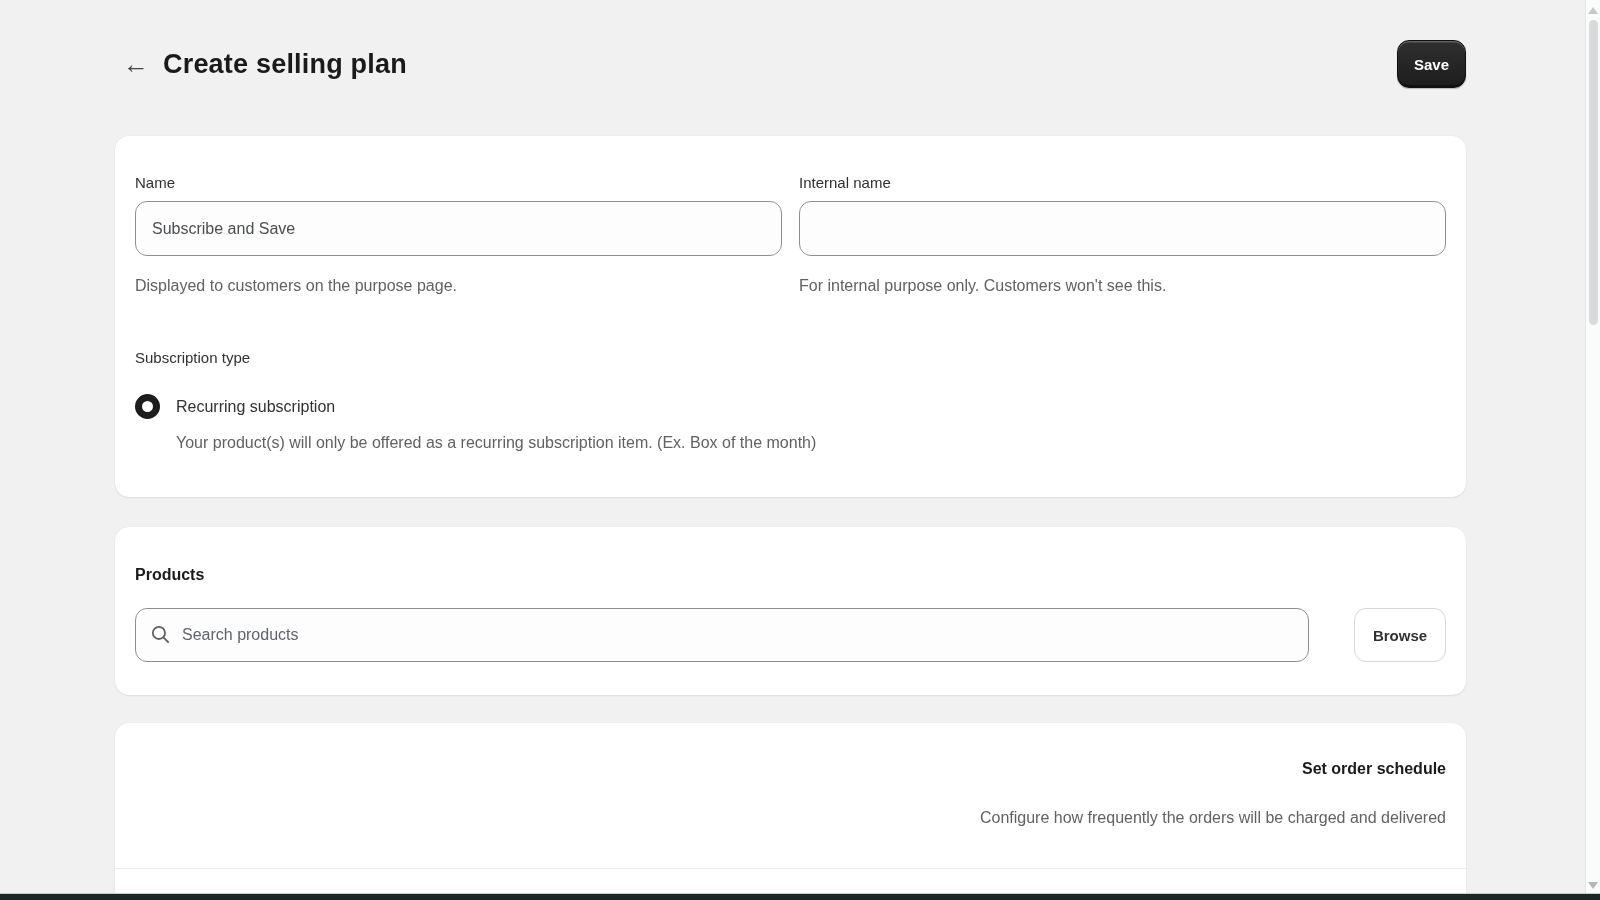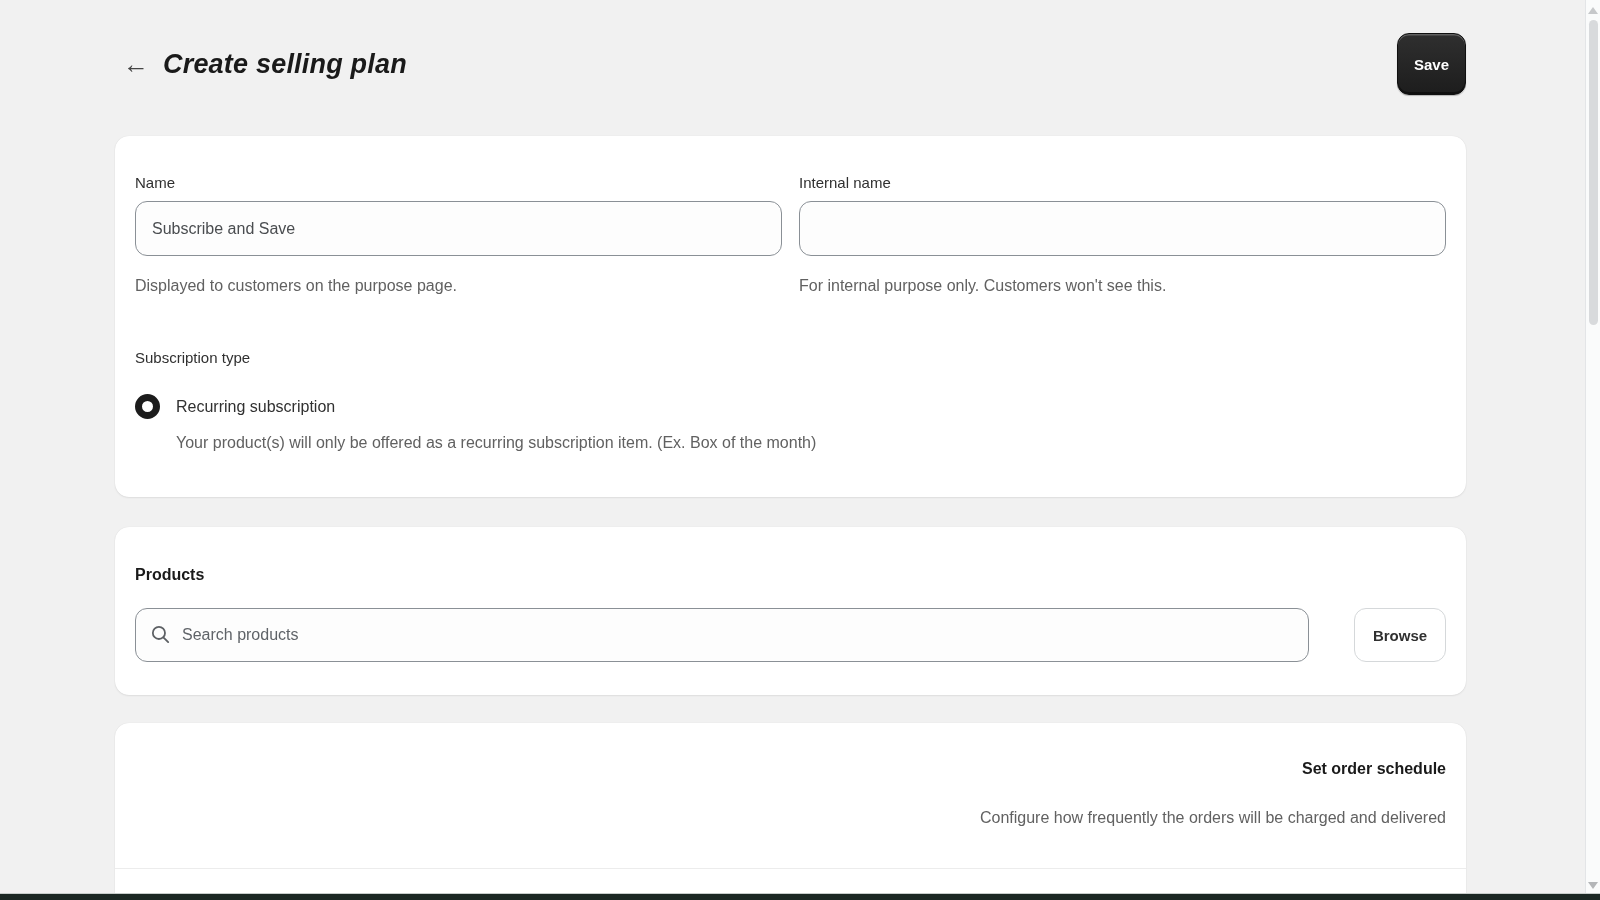--- a/index.html
+++ b/index.html
@@ -12,23 +12,23 @@
     color:#303030;
   }
   .main { position:absolute; left:115px; top:0; width:1351px; }
 
   
   .header { margin-top:40px; height:48px; display:flex; align-items:center; }
   .back-btn {
     width:34px; height:34px; margin-left:4px; border:none; background:transparent;
     font-size:26px; line-height:30px; color:#454545; cursor:pointer; border-radius:8px;
   }
-  .page-title { font-size:27px; font-weight:700; color:#1a1a1a; margin-left:10px; letter-spacing:.2px;font-style:italic; }
+  .page-title { font-size:27px; font-weight:700; color:#1a1a1a; margin-left:10px; letter-spacing:.2px; }
   .save-btn {
-    margin-left:auto; width:69px; height:62px; border-radius:12px; cursor:pointer;
+    margin-left:auto; width:69px; height:48px; border-radius:12px; cursor:pointer;
     background:linear-gradient(180deg,#2f2f2f 0%,#1d1d1d 100%);
     border:1px solid #101010; color:#ffffff; font-size:15px; font-weight:700;
     font-family:"Liberation Sans", sans-serif;
     box-shadow: inset 0 1.5px 0 rgba(255,255,255,.24), inset 0 -2px 0 rgba(0,0,0,.45), 0 1px 1px rgba(0,0,0,.25);
   }
 
   
   .card {
     background:#ffffff; border-radius:14px;
     box-shadow:0 1px 2px rgba(0,0,0,.07), 0 0 1px rgba(0,0,0,.12);

